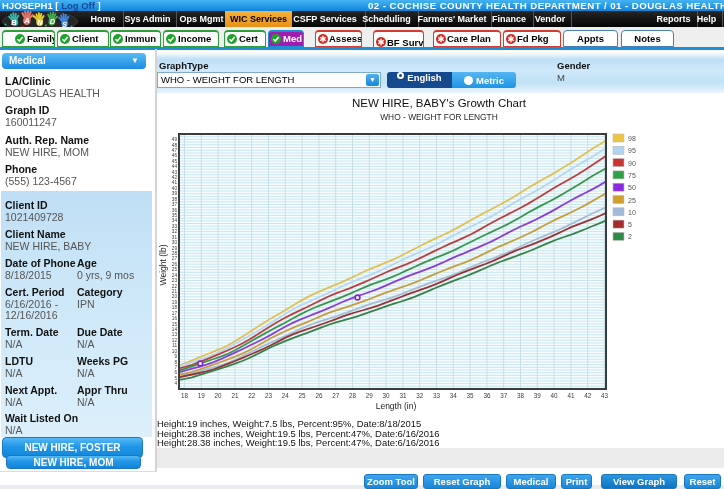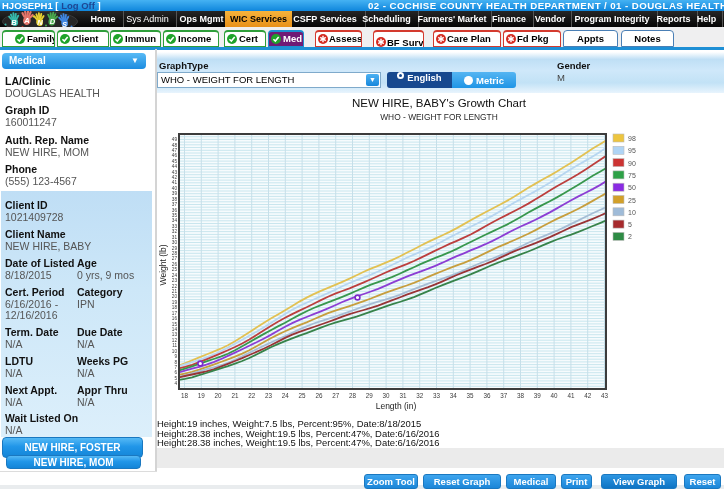--- a/index.html
+++ b/index.html
@@ -65,29 +65,28 @@
         <ellipse cx="0" cy="1" rx="3.4" ry="4" fill="#3f86e0"></ellipse>
       </g>
       <text x="64.5" y="15.5" font-size="7.5" font-style="italic" font-weight="bold" fill="#fff" text-anchor="middle" font-family="Liberation Sans">S</text>
       <circle cx="5.5" cy="13.5" r="1" fill="#35b8ab"></circle>
       <circle cx="22.5" cy="16" r="1" fill="#c0392b"></circle>
       <circle cx="33.5" cy="5.5" r="1" fill="#e5cf30"></circle>
       <circle cx="46" cy="14.5" r="1" fill="#4aa94e"></circle>
       <circle cx="71.5" cy="15.5" r="1" fill="#3f86e0"></circle>
     </svg>
     <div style="position:absolute;left:83px;top:0;width:41px;height:16px;color:#fff;font-weight:bold;font-size:9px;display:flex;align-items:center;justify-content:center;border-right:1px solid #555">Home</div>
-    <div style="position:absolute;left:119px;top:0;width:58px;height:16px;color:#fff;font-weight:normal;font-size:9px;display:flex;align-items:center;justify-content:center;border-right:1px solid #555">Sys Admin</div>
+    <div style="position:absolute;left:119px;top:0;width:58px;height:16px;color:#fff;font-weight:bold;font-size:9px;display:flex;align-items:center;justify-content:center;border-right:1px solid #555">Sys Admin</div>
     <div style="position:absolute;left:173px;top:0;width:58px;height:16px;color:#fff;font-weight:bold;font-size:9px;display:flex;align-items:center;justify-content:center;border-right:1px solid #555">Ops Mgmt</div>
     <div style="position:absolute;left:225px;top:0;width:67px;height:16px;background:linear-gradient(#f6b33c,#e89018);color:#000;font-weight:bold;font-size:9px;display:flex;align-items:center;justify-content:center">WIC Services</div>
     <div style="position:absolute;left:285px;top:0;width:81px;height:16px;color:#fff;font-weight:bold;font-size:9px;display:flex;align-items:center;justify-content:center;border-right:1px solid #555">CSFP Services</div>
     <div style="position:absolute;left:355px;top:0;width:64px;height:16px;color:#fff;font-weight:bold;font-size:9px;display:flex;align-items:center;justify-content:center;border-right:1px solid #555">Scheduling</div>
     <div style="position:absolute;left:413px;top:0;width:79px;height:16px;color:#fff;font-weight:bold;font-size:9px;display:flex;align-items:center;justify-content:center;border-right:1px solid #555">Farmers' Market</div>
     <div style="position:absolute;left:485px;top:0;width:49px;height:16px;color:#fff;font-weight:bold;font-size:9px;display:flex;align-items:center;justify-content:center;border-right:1px solid #555">Finance</div>
     <div style="position:absolute;left:529px;top:0;width:43px;height:16px;color:#fff;font-weight:bold;font-size:9px;display:flex;align-items:center;justify-content:center;border-right:1px solid #555">Vendor</div>
-    <div style="position:absolute;left:567px;top:0;width:91px;height:16px;color:#fff;font-weight:bold;font-size:9px;display:flex;align-items:center;justify-content:center;border-right:1px solid #555">Program Integrity</div>
     <div style="position:absolute;left:650px;top:0;width:48px;height:16px;color:#fff;font-weight:bold;font-size:9px;display:flex;align-items:center;justify-content:center;border-right:1px solid #555">Reports</div>
     <div style="position:absolute;left:691px;top:0;width:32px;height:16px;color:#fff;font-weight:bold;font-size:9px;display:flex;align-items:center;justify-content:center;border-right:1px solid #555">Help</div>
   </div>
 <div style="position:absolute;left:0;top:27px;width:724px;height:22px;background:#efeff0"></div>
 <div style="position:absolute;left:2px;top:30px;width:53px;height:16.5px;background:#fff;border:1px solid #2e9e3a;border-top:2.5px solid #2e9e3a;justify-content:flex-start;padding-left:12px;border-radius:4px 4px 0 0;display:flex;align-items:center;font-weight:bold;font-size:9.5px;color:#000;box-sizing:border-box;white-space:nowrap;overflow:hidden">
     <svg width="10" height="10" viewBox="0 0 9 9" style="margin:0 2px 0 0;flex:0 0 auto">
       <circle cx="4.5" cy="4.5" r="4.5" fill="#1fa32a"></circle>
       <path d="M2.2 4.7 L3.9 6.4 L6.9 2.7" stroke="#fff" stroke-width="1.4" fill="none"></path>
     </svg>
     <span>Family</span>
@@ -113,21 +112,21 @@
     </svg>
     <span>Income</span>
   </div>
 <div style="position:absolute;left:224px;top:30px;width:42px;height:16.5px;background:#fff;border:1px solid #2e9e3a;border-top:2.5px solid #2e9e3a;justify-content:flex-start;padding-left:2px;border-radius:4px 4px 0 0;display:flex;align-items:center;font-weight:bold;font-size:9.5px;color:#000;box-sizing:border-box;white-space:nowrap;overflow:hidden">
     <svg width="10" height="10" viewBox="0 0 9 9" style="margin:0 2px 0 0;flex:0 0 auto">
       <circle cx="4.5" cy="4.5" r="4.5" fill="#1fa32a"></circle>
       <path d="M2.2 4.7 L3.9 6.4 L6.9 2.7" stroke="#fff" stroke-width="1.4" fill="none"></path>
     </svg>
     <span>Cert</span>
   </div>
-<div style="position:absolute;left:268px;top:30px;width:36px;height:16.5px;background:#701a75;border:1px solid #1d8fd0;border-top:2.5px solid #1d8fd0;justify-content:flex-start;padding-left:2px;border-radius:4px 4px 0 0;display:flex;align-items:center;font-weight:bold;font-size:9.5px;color:#fff;box-sizing:border-box;white-space:nowrap;overflow:hidden">
+<div style="position:absolute;left:268px;top:30px;width:36px;height:16.5px;background:#a21caf;border:1px solid #1d8fd0;border-top:2.5px solid #1d8fd0;justify-content:flex-start;padding-left:2px;border-radius:4px 4px 0 0;display:flex;align-items:center;font-weight:bold;font-size:9.5px;color:#fff;box-sizing:border-box;white-space:nowrap;overflow:hidden">
     <svg width="10" height="10" viewBox="0 0 9 9" style="margin:0 2px 0 0;flex:0 0 auto">
       <circle cx="4.5" cy="4.5" r="4.5" fill="#1fa32a"></circle>
       <path d="M2.2 4.7 L3.9 6.4 L6.9 2.7" stroke="#fff" stroke-width="1.4" fill="none"></path>
     </svg>
     <span>Med</span>
   </div>
 <div style="position:absolute;left:315px;top:30px;width:47px;height:16.5px;background:#fff;border:1px solid #d43a2e;border-top:2.5px solid #d43a2e;justify-content:flex-start;padding-left:2px;border-radius:4px 4px 0 0;display:flex;align-items:center;font-weight:bold;font-size:9.5px;color:#000;box-sizing:border-box;white-space:nowrap;overflow:hidden">
     <svg width="10" height="10" viewBox="0 0 9 9" style="margin:0 1px 0 0;flex:0 0 auto">
       <circle cx="4.5" cy="4.5" r="4.5" fill="#d42a20"></circle>
       <g stroke="#fff" stroke-width="1.3">
@@ -189,21 +188,21 @@
 <div style="position:absolute;left:5px;top:116px;font-size:10.5px;color:#555">160011247</div>
 <div style="position:absolute;left:5px;top:134px;font-weight:bold;font-size:10.5px;color:#111">Auth. Rep. Name</div>
 <div style="position:absolute;left:5px;top:146px;font-size:10.5px;color:#555">NEW HIRE, MOM</div>
 <div style="position:absolute;left:5px;top:163px;font-weight:bold;font-size:10.5px;color:#111">Phone</div>
 <div style="position:absolute;left:5px;top:175px;font-size:10.5px;color:#555">(555) 123-4567</div>
 <div style="position:absolute;left:1px;top:191px;width:151px;height:246px;background:linear-gradient(180deg,#bfdef5,#cde7f8 40%,#dceffb)"></div>
 <div style="position:absolute;left:5px;top:199px;font-weight:bold;font-size:10.5px;color:#111">Client ID</div>
 <div style="position:absolute;left:5px;top:211px;font-size:10.5px;color:#555">1021409728</div>
 <div style="position:absolute;left:5px;top:228px;font-weight:bold;font-size:10.5px;color:#111">Client Name</div>
 <div style="position:absolute;left:5px;top:240px;font-size:10.5px;color:#555">NEW HIRE, BABY</div>
-<div style="position:absolute;left:5px;top:257px;font-weight:bold;font-size:10.5px;color:#111">Date of Listed</div>
+<div style="position:absolute;left:5px;top:257px;font-weight:bold;font-size:10.5px;color:#111">Date of Phone</div>
 <div style="position:absolute;left:5px;top:269px;font-size:10.5px;color:#555">8/18/2015</div>
 <div style="position:absolute;left:77px;top:257px;font-weight:bold;font-size:10.5px;color:#111">Age</div>
 <div style="position:absolute;left:77px;top:269px;font-size:10.5px;color:#555">0 yrs, 9 mos</div>
 <div style="position:absolute;left:5px;top:286px;font-weight:bold;font-size:10.5px;color:#111">Cert. Period</div>
 <div style="position:absolute;left:5px;top:298px;font-size:10.5px;color:#555">6/16/2016 -</div>
 <div style="position:absolute;left:5px;top:309px;font-size:10.5px;color:#555">12/16/2016</div>
 <div style="position:absolute;left:77px;top:286px;font-weight:bold;font-size:10.5px;color:#111">Category</div>
 <div style="position:absolute;left:77px;top:298px;font-size:10.5px;color:#555">IPN</div>
 <div style="position:absolute;left:5px;top:326px;font-weight:bold;font-size:10.5px;color:#111">Term. Date</div>
 <div style="position:absolute;left:5px;top:338px;font-size:10.5px;color:#555">N/A</div>

